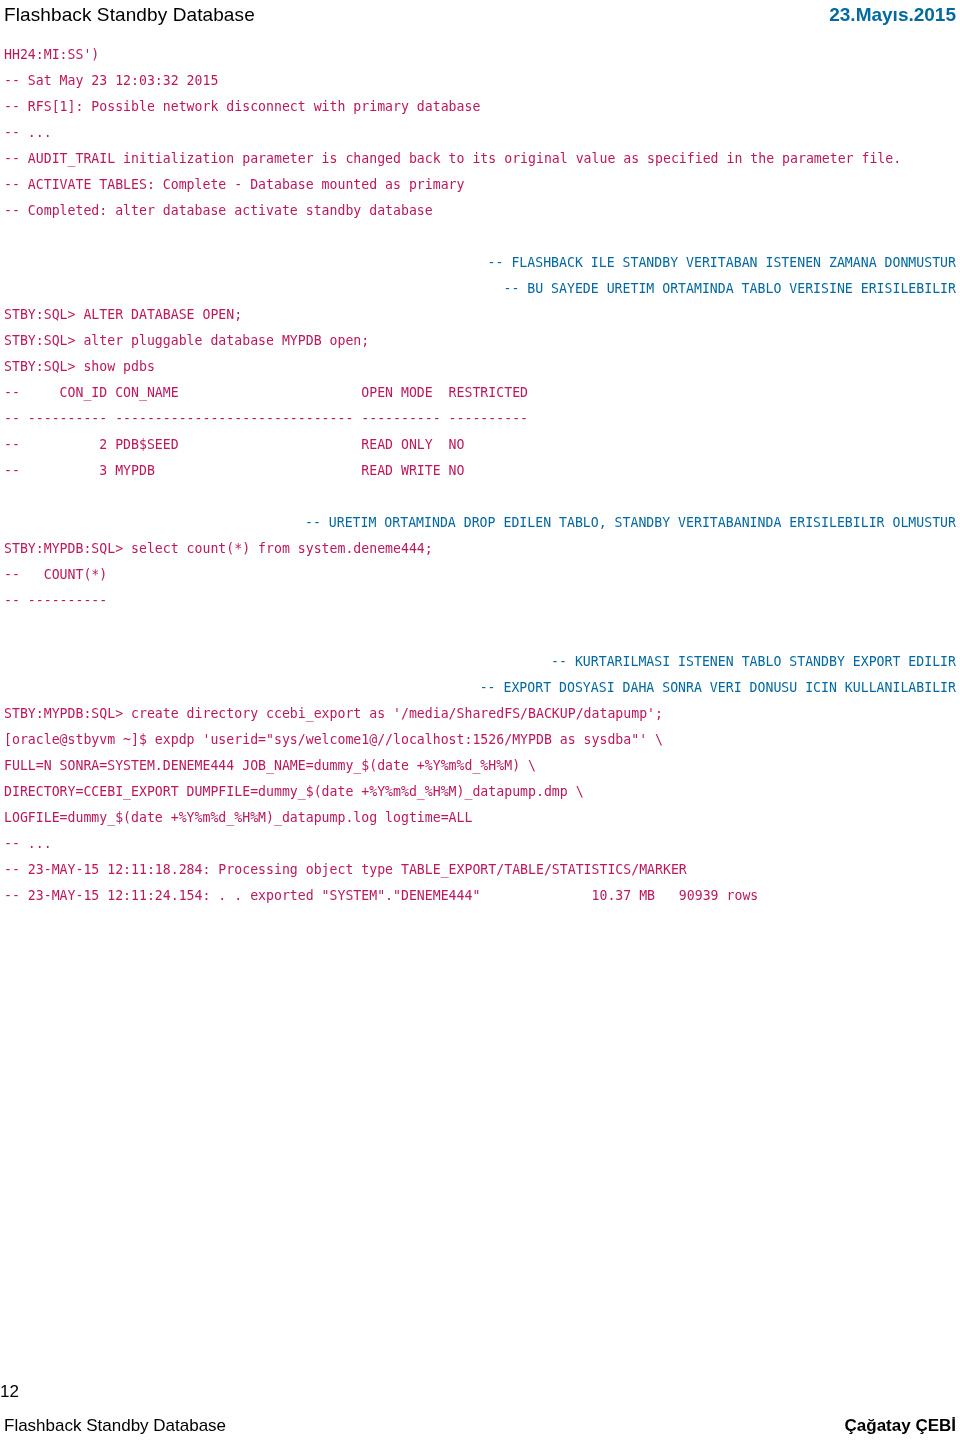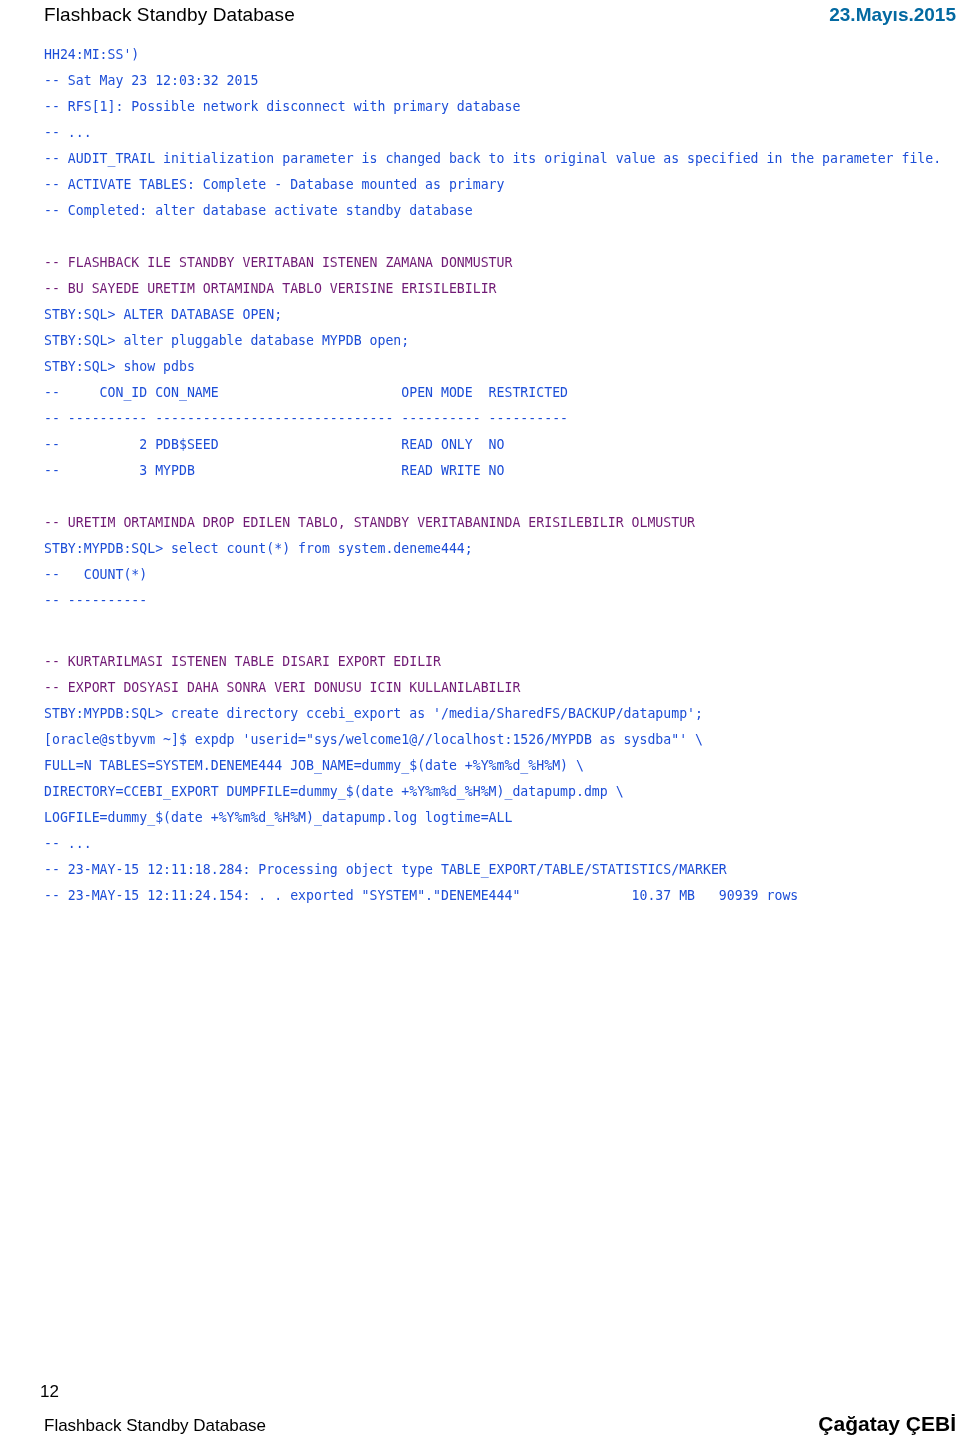--- a/index.html
+++ b/index.html
@@ -15,21 +15,20 @@
     font-family: "Liberation Sans", sans-serif;
     color: #000000;
     overflow: hidden;
   }
 
   .page {
     position: absolute;
     inset: 0;
     display: flex;
     flex-direction: column;
-    margin-left: 40px;
   }
 
   
   .page-header {
     flex: 0 0 auto;
     display: flex;
     align-items: baseline;
     justify-content: space-between;
     padding: 4px 4px 0 4px;
     height: 30px;
@@ -56,28 +55,29 @@
     flex: 1 1 auto;
     padding: 16px 4px 0 4px;
     box-sizing: border-box;
     overflow: hidden;
   }
 
   .code-line {
     font-family: "DejaVu Sans Mono", "Liberation Mono", monospace;
     font-size: 13.2px;
     line-height: 17px;
-    color: #1d4ed8;
+    color: #be185d;
     white-space: pre-wrap;
     word-break: break-word;
     margin: 0;
     padding: 0;
   }
   .code-line.comment-tr {
-    color: #701a75;
+    color: #0369a1;
+    text-align: right;
   }
   .gap-sm { height: 9px; }
   .gap-lg { height: 26px; }
 
   
   .page-footer {
     flex: 0 0 auto;
     height: 62px;
     box-sizing: border-box;
     padding: 0 4px 6px 4px;
@@ -103,21 +103,21 @@
     justify-content: space-between;
   }
   .footer-title {
     font-family: "Liberation Sans", sans-serif;
     font-size: 17px;
     color: #000;
     white-space: nowrap;
   }
   .footer-author {
     font-family: "Liberation Sans", sans-serif;
-    font-size: 21px;
+    font-size: 17px;
     font-weight: 700;
     color: #000;
     white-space: nowrap;
   }
 </style>
 </head>
 <body>
 
 <div class="page">
 
@@ -164,29 +164,29 @@
       <div class="code-line comment-tr">-- URETIM ORTAMINDA DROP EDILEN TABLO, STANDBY VERITABANINDA ERISILEBILIR OLMUSTUR</div>
       <div class="gap-sm"></div>
       <div class="code-line">STBY:MYPDB:SQL&gt; select count(*) from system.deneme444;</div>
       <div class="gap-sm"></div>
       <div class="code-line">--   COUNT(*)</div>
       <div class="gap-sm"></div>
       <div class="code-line">-- ----------</div>
       <div class="gap-sm"></div>
       <div class="gap-sm"></div>
       <div class="gap-lg"></div>
-      <div class="code-line comment-tr">-- KURTARILMASI ISTENEN TABLE DISARI EXPORT EDILIR</div>
+      <div class="code-line comment-tr">-- KURTARILMASI ISTENEN TABLO STANDBY EXPORT EDILIR</div>
       <div class="gap-sm"></div>
       <div class="code-line comment-tr">-- EXPORT DOSYASI DAHA SONRA VERI DONUSU ICIN KULLANILABILIR</div>
       <div class="gap-sm"></div>
       <div class="code-line">STBY:MYPDB:SQL&gt; create directory ccebi_export as '/media/SharedFS/BACKUP/datapump';</div>
       <div class="gap-sm"></div>
       <div class="code-line">[oracle@stbyvm ~]$ expdp 'userid="sys/welcome1@//localhost:1526/MYPDB as sysdba"' \</div>
       <div class="gap-sm"></div>
-      <div class="code-line">FULL=N TABLES=SYSTEM.DENEME444 JOB_NAME=dummy_$(date +%Y%m%d_%H%M) \</div>
+      <div class="code-line">FULL=N SONRA=SYSTEM.DENEME444 JOB_NAME=dummy_$(date +%Y%m%d_%H%M) \</div>
       <div class="gap-sm"></div>
       <div class="code-line">DIRECTORY=CCEBI_EXPORT DUMPFILE=dummy_$(date +%Y%m%d_%H%M)_datapump.dmp \</div>
       <div class="gap-sm"></div>
       <div class="code-line">LOGFILE=dummy_$(date +%Y%m%d_%H%M)_datapump.log logtime=ALL</div>
       <div class="gap-sm"></div>
       <div class="code-line">-- ...</div>
       <div class="gap-sm"></div>
       <div class="code-line">-- 23-MAY-15 12:11:18.284: Processing object type TABLE_EXPORT/TABLE/STATISTICS/MARKER</div>
       <div class="gap-sm"></div>
       <div class="code-line">-- 23-MAY-15 12:11:24.154: . . exported "SYSTEM"."DENEME444"              10.37 MB   90939 rows</div>

